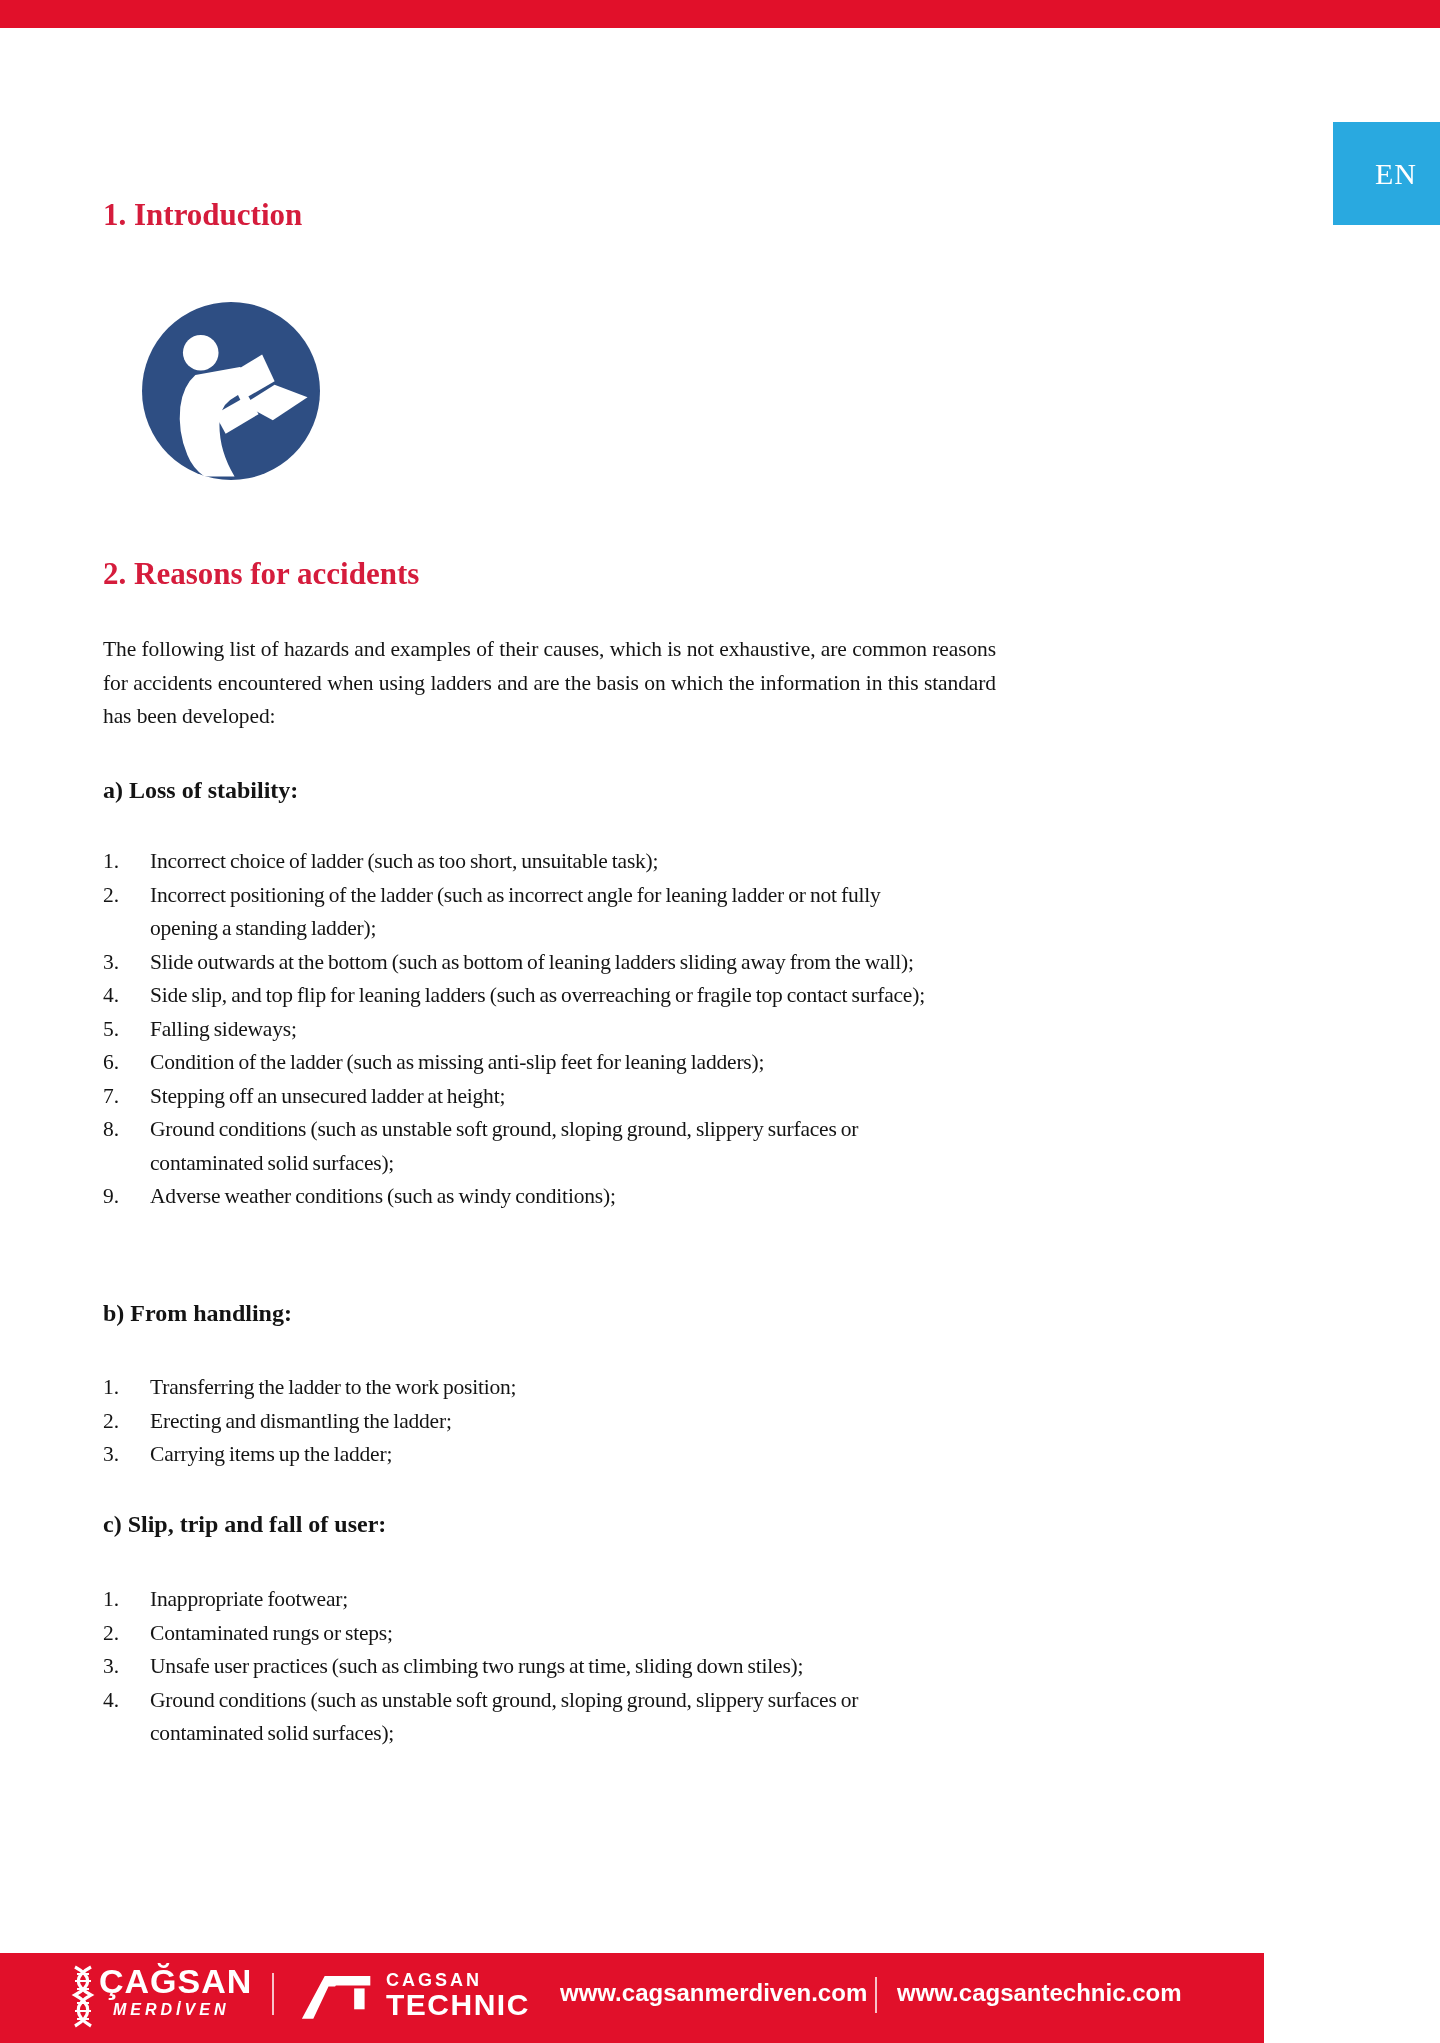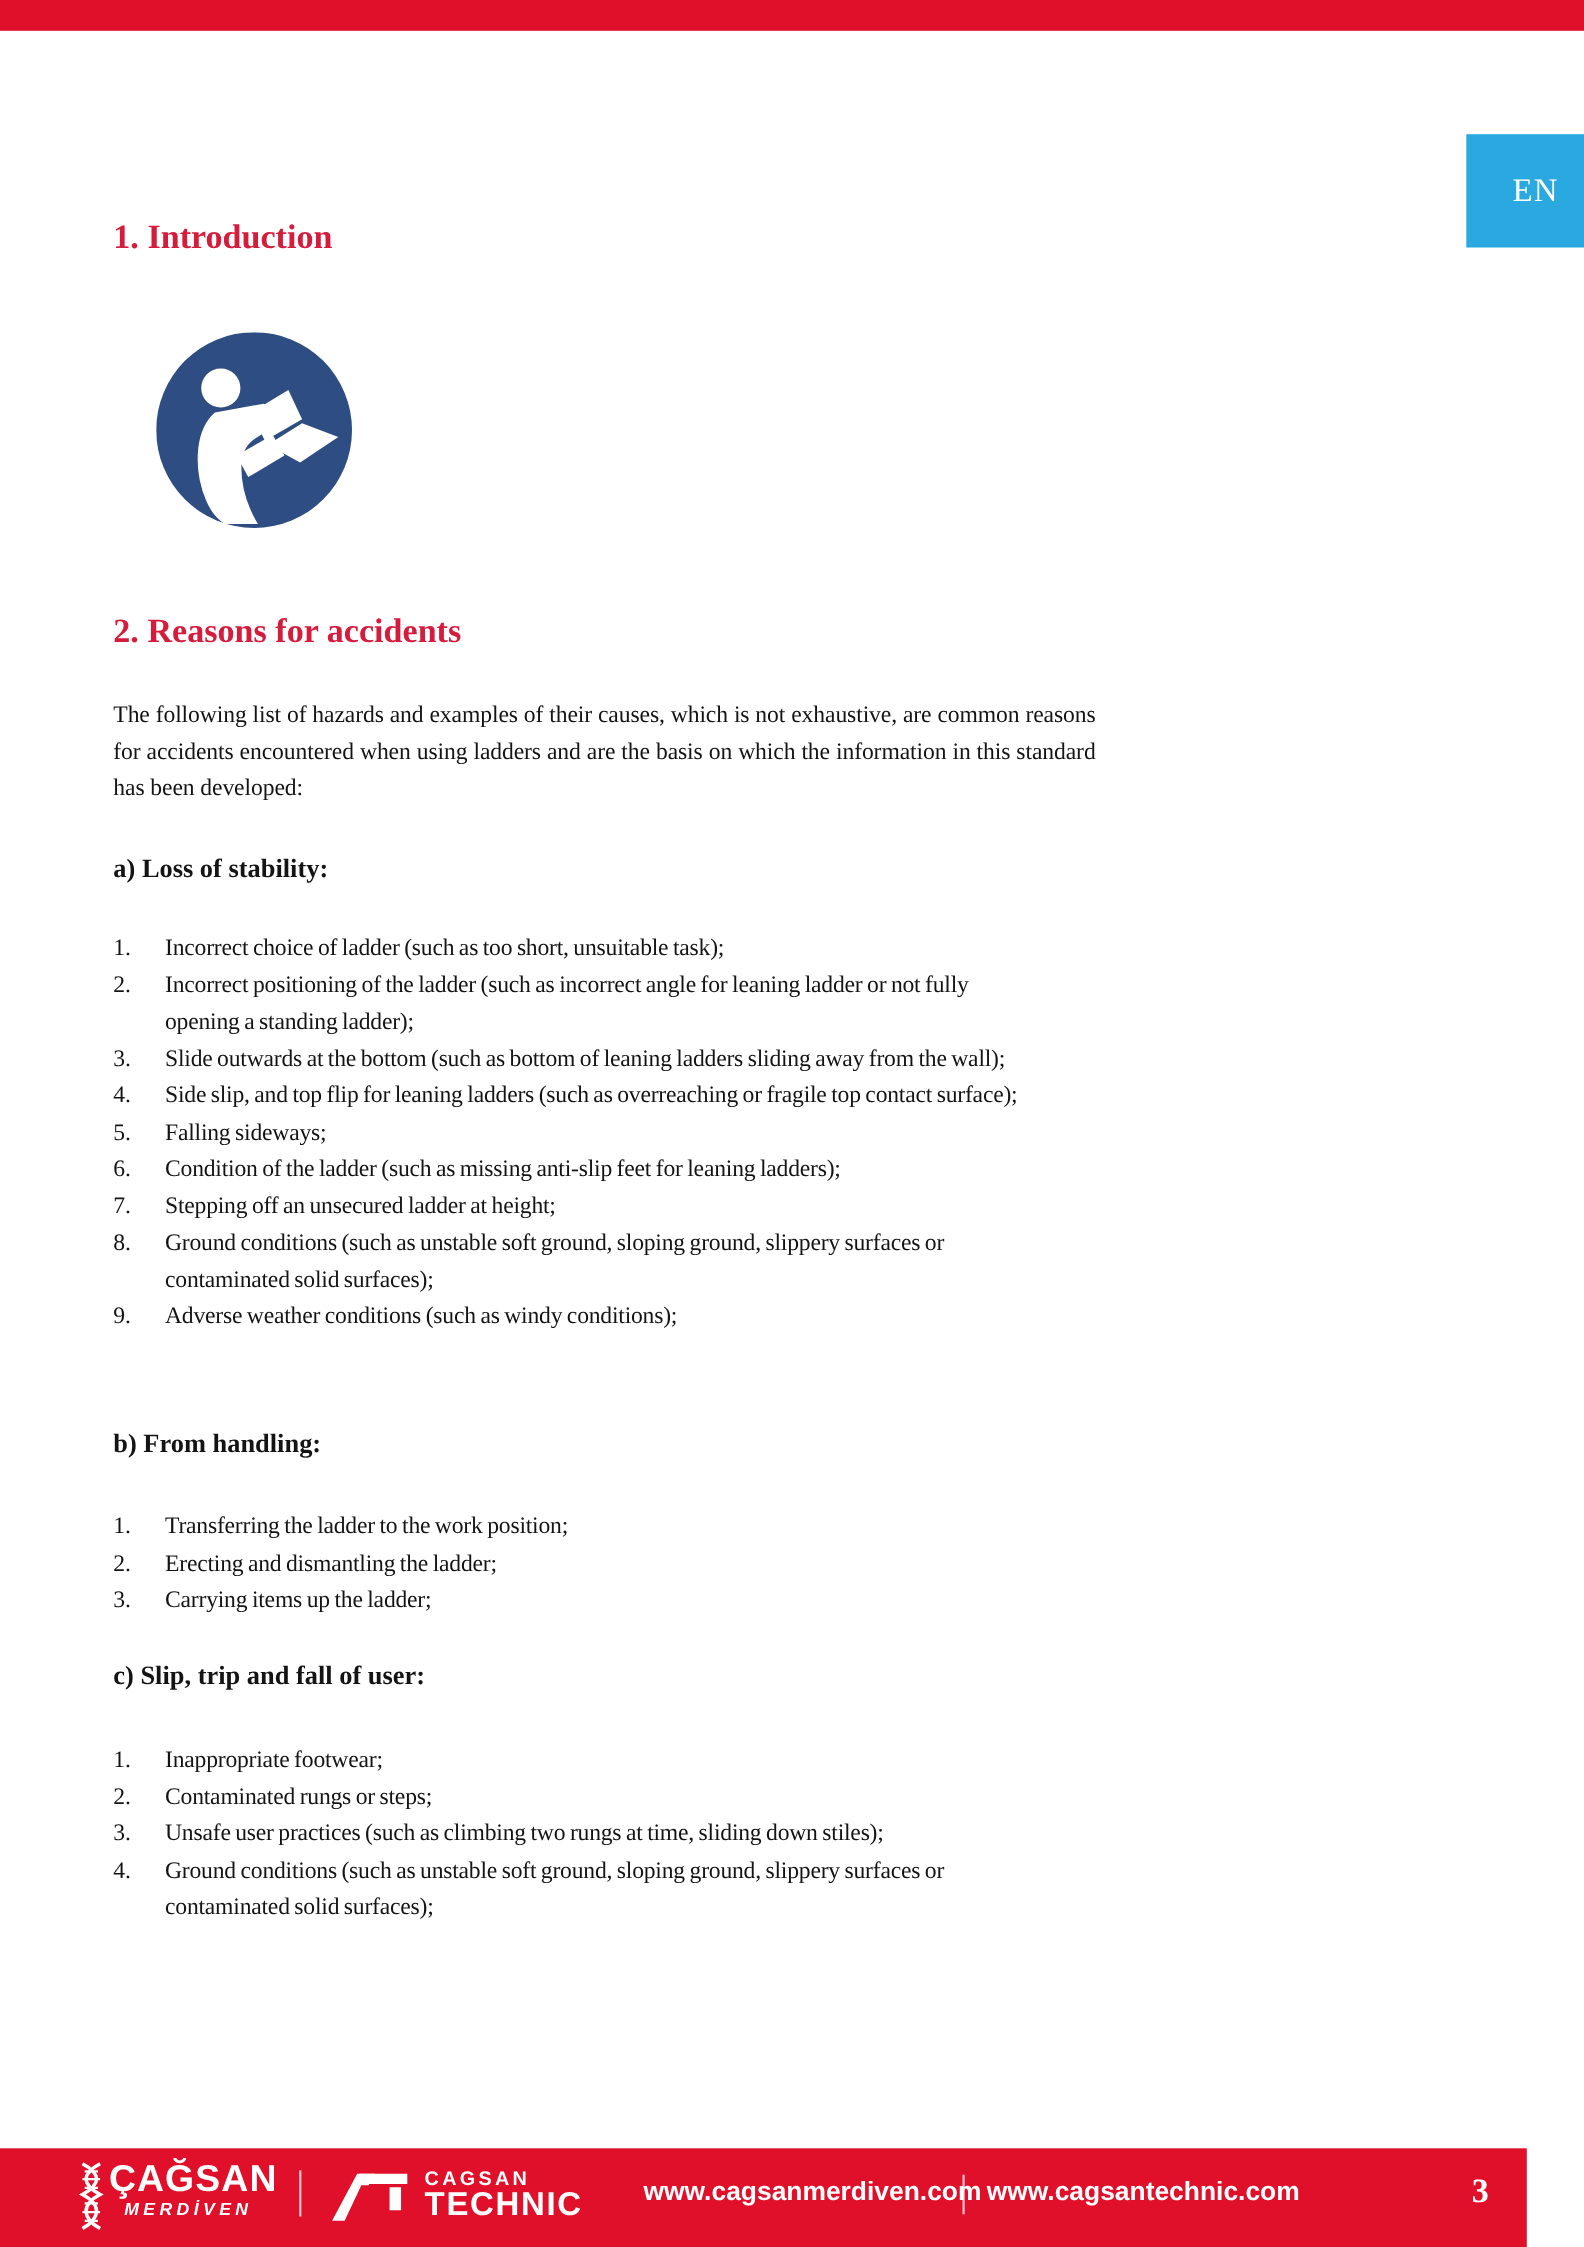--- a/index.html
+++ b/index.html
@@ -24,35 +24,35 @@
   .icon-wrap{position:absolute;left:142px;top:302px;width:178px;height:178px;}
   .bodytext{font-size:21.5px;line-height:33.5px;letter-spacing:-0.1px;}
   .intro-text{position:absolute;left:259px;top:279px;width:753px;text-align:justify;}
   .intro-text p+p{margin-top:49px;}
   .lead{position:absolute;left:103px;top:633px;width:893px;text-align:justify;}
   .olist{position:absolute;left:103px;width:913px;}
   .olist .li{display:flex;}
   .olist .num{flex:none;width:47px;}
   .olist .litext{flex:1;white-space:pre-line;text-align:justify;letter-spacing:-0.2px;word-spacing:-1px;}
   
-  .footer{position:absolute;left:0;top:1953px;width:1388px;height:90px;background:var(--red);color:#fff;
+  .footer{position:absolute;left:0;top:1953px;width:1264px;height:90px;background:var(--red);color:#fff;
     font-family:"Liberation Sans", sans-serif;}
   .helix{position:absolute;left:70px;top:12px;}
   .brand1{position:absolute;left:99px;top:11px;line-height:1;}
   .brand1 .b1-main{font-size:34px;font-weight:bold;letter-spacing:1px;}
   .brand1 .b1-sub{font-size:16px;font-weight:bold;font-style:italic;letter-spacing:4px;margin-top:4px;margin-left:14px;}
   .fdiv{position:absolute;width:2px;background:rgba(255,255,255,0.75);}
   .fdiv.d1{left:272px;top:20px;height:42px;}
   .fdiv.d2{left:875px;top:24px;height:36px;}
   .technic-glyph{position:absolute;left:300px;top:20px;}
   .brand2{position:absolute;left:386px;top:18px;line-height:1;}
   .brand2 .b2-top{font-size:18px;font-weight:bold;letter-spacing:3px;}
   .brand2 .b2-bottom{font-size:30px;font-weight:bold;letter-spacing:1.5px;margin-top:1px;}
   .url{position:absolute;top:26px;font-size:24px;font-weight:bold;color:#fff;text-decoration:none;}
-  .url.u1{left:585px;text-align:right;}
+  .url.u1{left:560px;text-align:right;}
   .url.u2{left:897px;}
   .pagenum{position:absolute;left:1338px;top:21px;font-family:"Liberation Serif",serif;
     font-size:31px;font-weight:bold;}
 </style>
 </head>
 <body>
 
 <div class="topbar"></div>
 
 <div class="en-badge">

